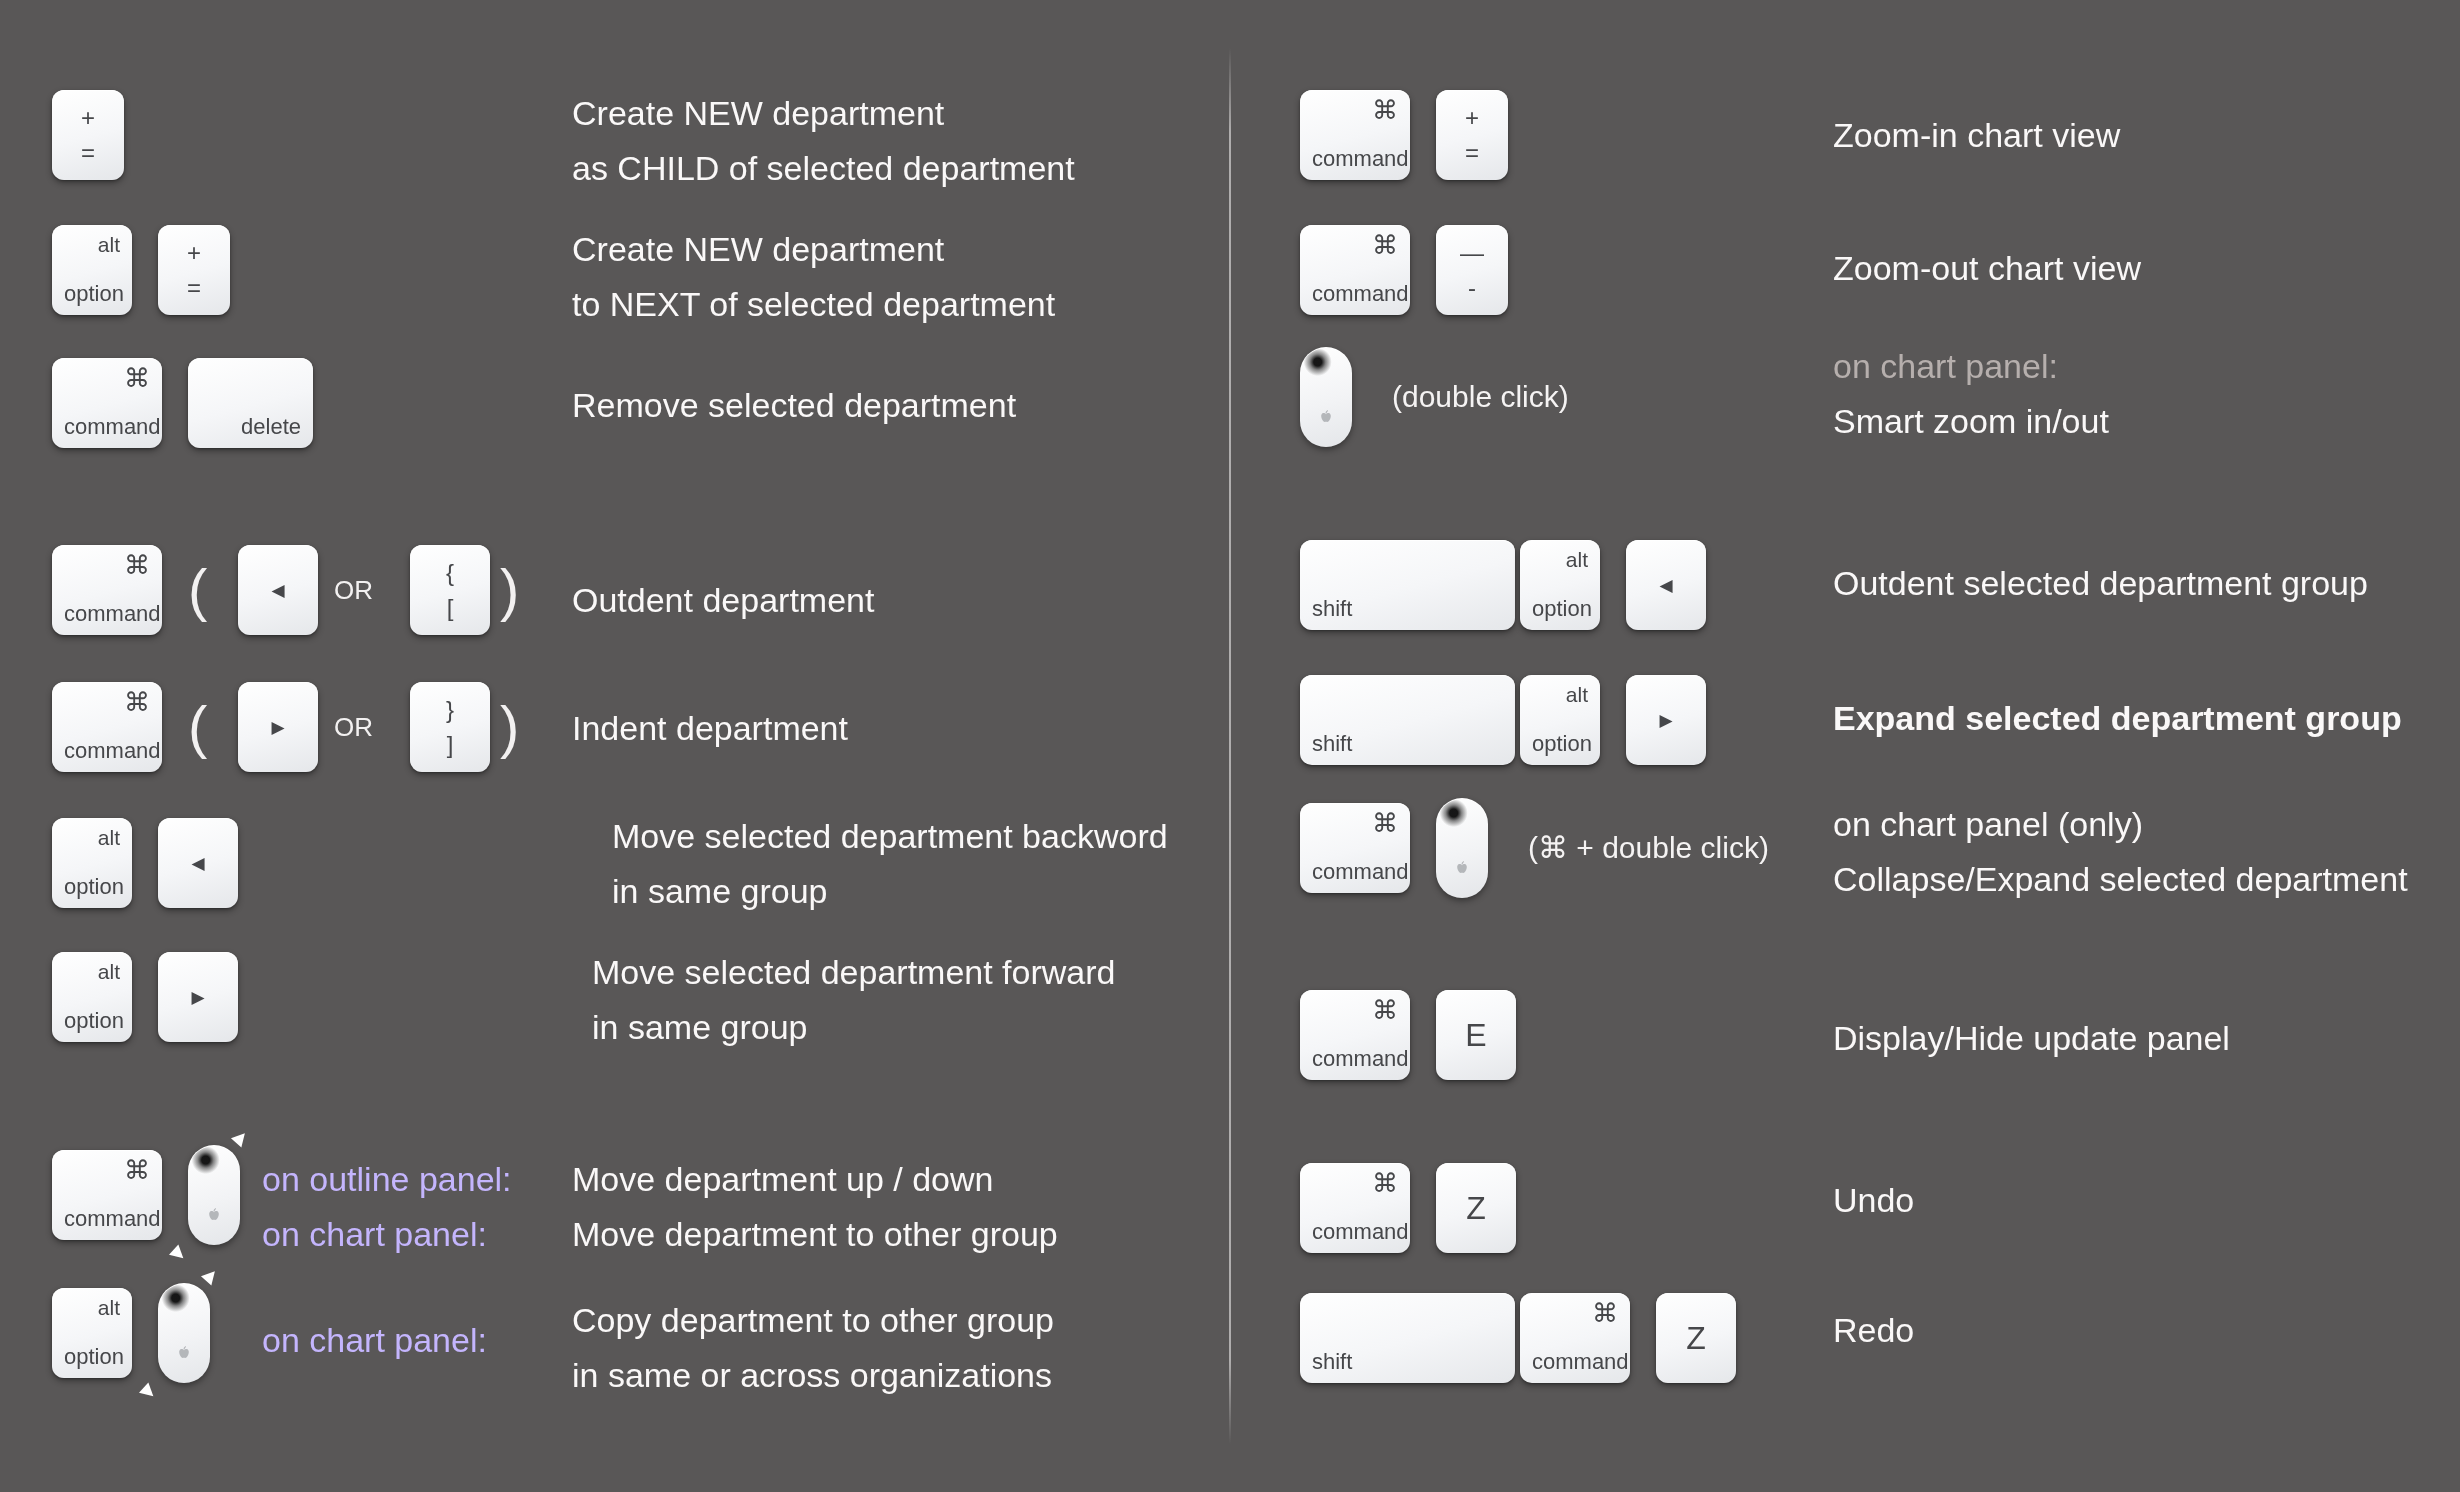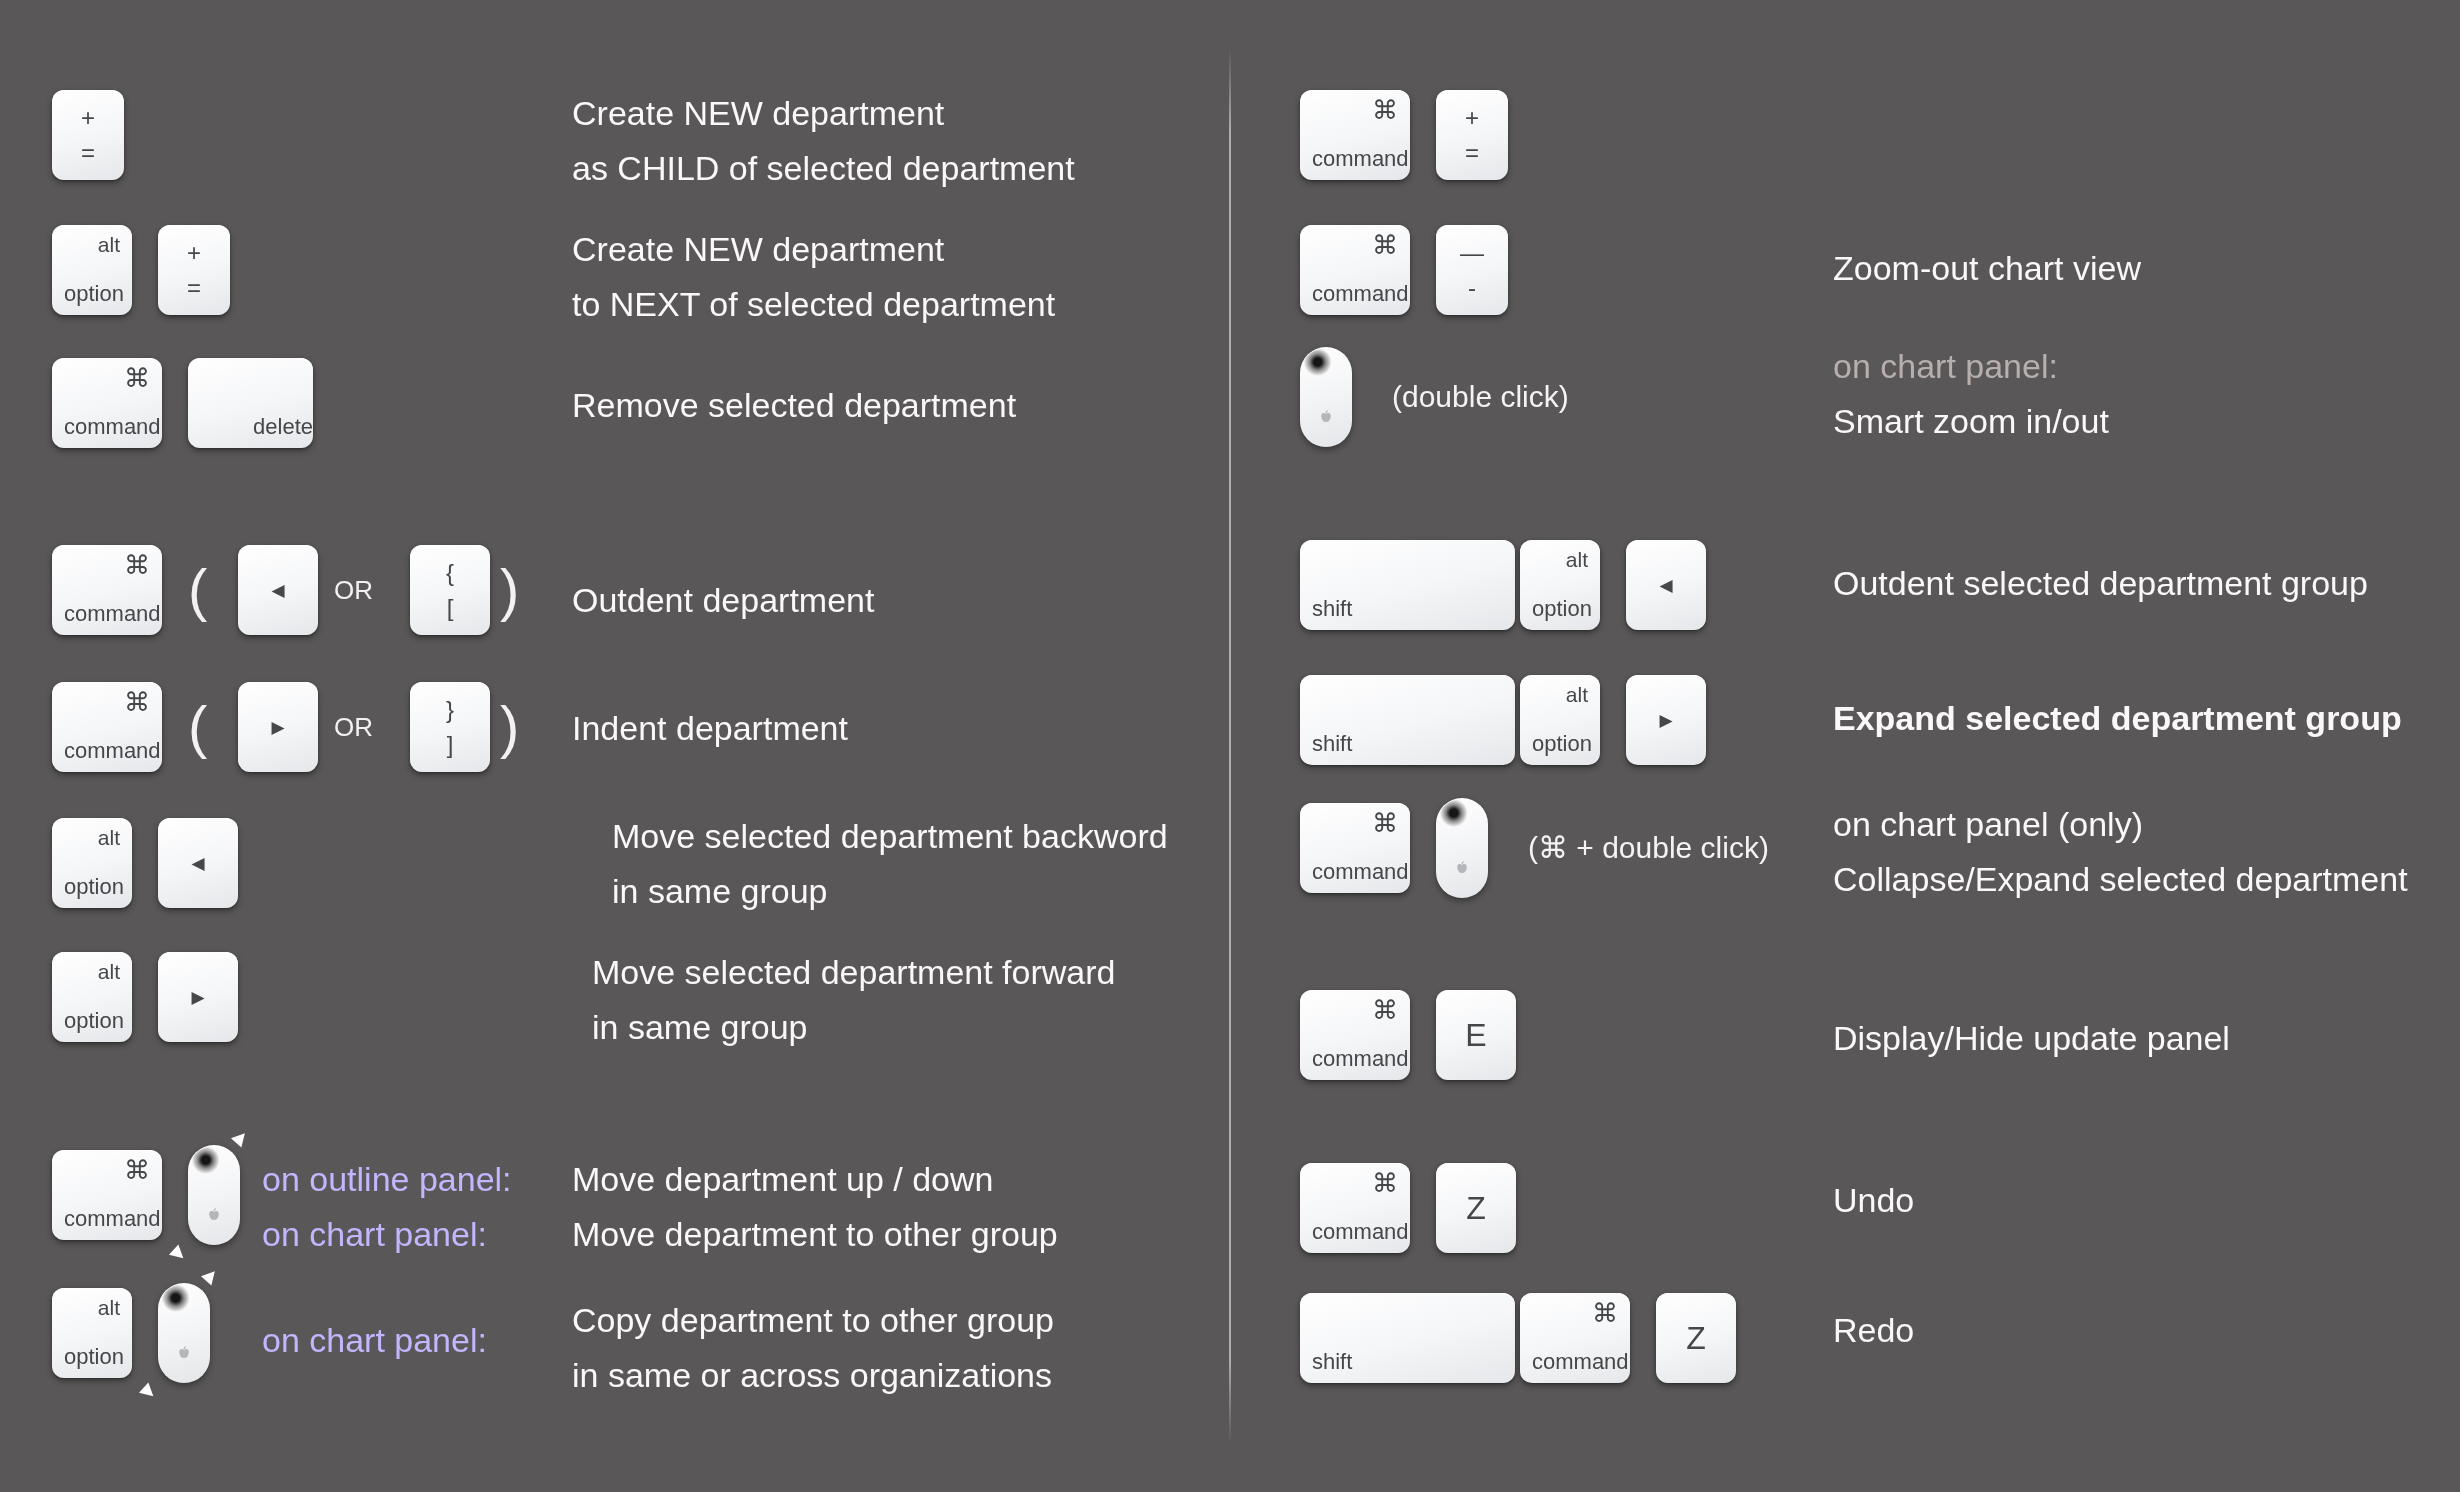--- a/index.html
+++ b/index.html
@@ -14,21 +14,21 @@
     background:linear-gradient(180deg,rgba(222,220,220,0) 0%,rgba(222,220,220,.65) 6%,rgba(222,220,220,.65) 94%,rgba(222,220,220,0) 100%);
   }
   .key{
     position:absolute;height:90px;border-radius:12px;color:#46474a;
     background:linear-gradient(165deg,#ffffff 0%,#f5f6f8 52%,#e5e7ea 100%);
     box-shadow:0 3px 6px rgba(0,0,0,.38),0 1px 2px rgba(0,0,0,.25),inset 0 1px 0 rgba(255,255,255,.9);
   }
   .key .top{position:absolute;top:8px;right:12px;font-size:21px;}
   .key .top.cmd-sym{font-size:26px;top:5px;}
   .key .bottom{position:absolute;bottom:8px;left:12px;font-size:22px;}
-  .key.k-delete .bottom{left:auto;right:0;margin-top:42px;}
+  .key.k-delete .bottom{left:auto;right:12px;margin-top:42px;}
   .k-stack{display:flex;flex-direction:column;align-items:center;justify-content:center;gap:11px;font-size:24px;line-height:1;}
   .k-char{display:flex;align-items:center;justify-content:center;font-size:32px;}
   .k-char.k-arrow{font-size:17px;}
   .mouse{
     position:absolute;width:52px;height:100px;border-radius:26px;
     background:
       radial-gradient(circle at 34% 15%,rgba(10,10,10,.95) 0 4px,rgba(40,40,40,.55) 8px,rgba(80,80,80,0) 14px),
       linear-gradient(165deg,#ffffff 0%,#f2f3f5 55%,#e4e6e9 100%);
     box-shadow:0 3px 6px rgba(0,0,0,.38),inset 0 1px 0 rgba(255,255,255,.9);
   }
@@ -173,20 +173,23 @@
       <div>in same or across organizations</div>
     </div>
     <div class="key " style="left: 1300px; top: 90px; width: 110px;">
       <span class="top cmd-sym">⌘</span>
       <span class="bottom">command</span>
     </div>
     <div class="key k-stack" style="left: 1436px; top: 90px; width: 72px;">
       <span>+</span>
       <span>=</span>
     </div>
+    <div class="desc" style="left: 1833px; top: 108px;">
+      <div>Zoom-in chart view</div>
+    </div>
     <div class="key " style="left: 1300px; top: 225px; width: 110px;">
       <span class="top cmd-sym">⌘</span>
       <span class="bottom">command</span>
     </div>
     <div class="key k-stack" style="left: 1436px; top: 225px; width: 72px;">
       <span>—</span>
       <span>-</span>
     </div>
     <div class="desc" style="left: 1833px; top: 241px;">
       <div>Zoom-out chart view</div>

